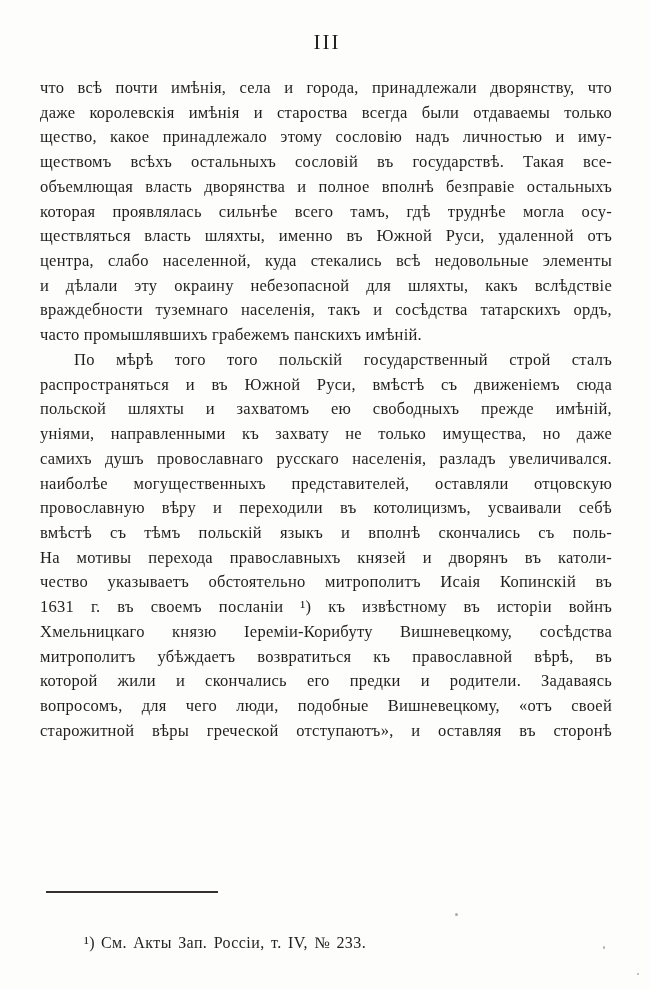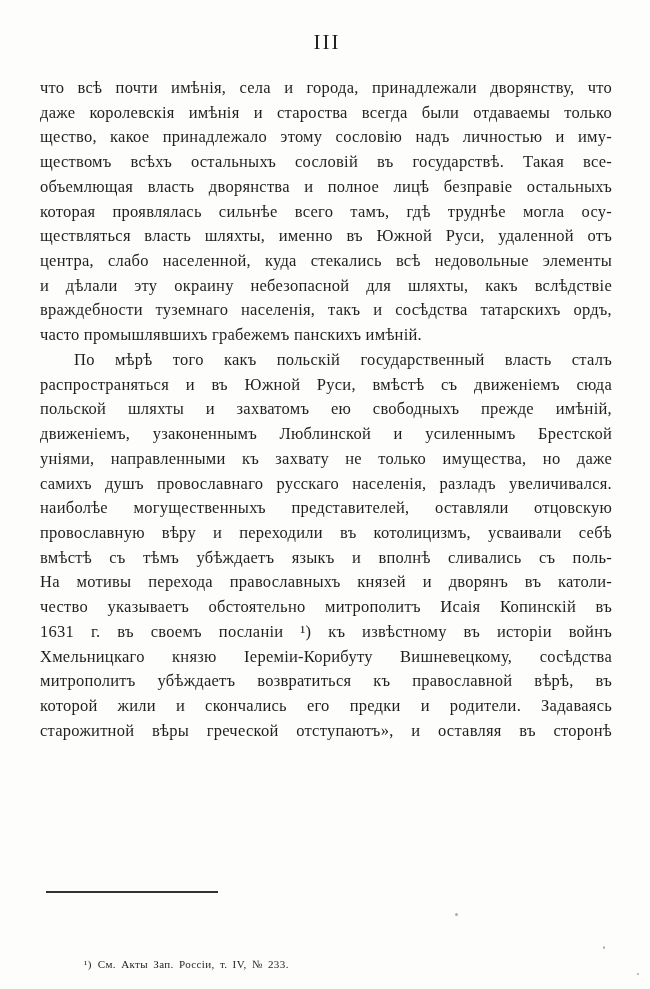--- a/index.html
+++ b/index.html
@@ -54,22 +54,22 @@
     position: absolute;
     left: 46px;
     top: 891px;
     width: 172px;
     height: 2px;
     background: #35312e;
   }
   .footnote {
     position: absolute;
     left: 84px;
-    top: 958px;
-    font-size: 11px;
+    top: 934px;
+    font-size: 16px;
     letter-spacing: 0.4px;
     word-spacing: 2px;
   }
   .fn-marker {
     margin-right: 6px;
   }
   .speck {
     position: absolute;
     background: #8a8a86;
     border-radius: 50%;
@@ -85,42 +85,42 @@
 <div class="page">
 
   <div class="page-number">III</div>
 
   <div class="body-text">
 
   <div class="line">что всѣ почти имѣнія, села и города, принадлежали дворянству, что</div>
       <div class="line">даже королевскія имѣнія и староства всегда были отдаваемы только</div>
       <div class="line">щество, какое принадлежало этому сословію надъ личностью и иму-</div>
       <div class="line">ществомъ всѣхъ остальныхъ сословій въ государствѣ. Такая все-</div>
-      <div class="line">объемлющая власть дворянства и полное лицѣ безправіе остальныхъ</div>
+      <div class="line">объемлющая власть дворянства и полное вполнѣ безправіе остальныхъ</div>
       <div class="line">которая проявлялась сильнѣе всего тамъ, гдѣ труднѣе могла осу-</div>
       <div class="line">ществляться власть шляхты, именно въ Южной Руси, удаленной отъ</div>
       <div class="line">центра, слабо населенной, куда стекались всѣ недовольные элементы</div>
       <div class="line">и дѣлали эту окраину небезопасной для шляхты, какъ вслѣдствіе</div>
       <div class="line">враждебности туземнаго населенія, такъ и сосѣдства татарскихъ ордъ,</div>
       <div class="line para-end">часто промышлявшихъ грабежемъ панскихъ имѣній.</div>
-      <div class="line indent">По мѣрѣ того какъ польскій государственный власть сталъ</div>
+      <div class="line indent">По мѣрѣ того того польскій государственный строй сталъ</div>
       <div class="line">распространяться и въ Южной Руси, вмѣстѣ съ движеніемъ сюда</div>
       <div class="line">польской шляхты и захватомъ ею свободныхъ прежде имѣній,</div>
-      <div class="line">движеніемъ, узаконеннымъ Люблинской и усиленнымъ Брестской</div>
       <div class="line">уніями, направленными къ захвату не только имущества, но даже</div>
       <div class="line">самихъ душъ провославнаго русскаго населенія, разладъ увеличивался.</div>
       <div class="line">наиболѣе могущественныхъ представителей, оставляли отцовскую</div>
       <div class="line">провославную вѣру и переходили въ котолицизмъ, усваивали себѣ</div>
-      <div class="line">вмѣстѣ съ тѣмъ убѣждаетъ языкъ и вполнѣ сливались съ поль-</div>
+      <div class="line">вмѣстѣ съ тѣмъ польскій языкъ и вполнѣ скончались съ поль-</div>
       <div class="line">На мотивы перехода православныхъ князей и дворянъ въ католи-</div>
       <div class="line">чество указываетъ обстоятельно митрополитъ Исаія Копинскій въ</div>
       <div class="line">1631 г. въ своемъ посланіи ¹) къ извѣстному въ исторіи войнъ</div>
       <div class="line">Хмельницкаго князю Іереміи-Корибуту Вишневецкому, сосѣдства</div>
       <div class="line">митрополитъ убѣждаетъ возвратиться къ православной вѣрѣ, въ</div>
       <div class="line">которой жили и скончались его предки и родители. Задаваясь</div>
+      <div class="line">вопросомъ, для чего люди, подобные Вишневецкому, «отъ своей</div>
       <div class="line">старожитной вѣры греческой отступаютъ», и оставляя въ сторонѣ</div>
     </div>
 
   <div class="footnote-rule"></div>
 
   <div class="footnote">
     <span class="fn-marker">¹)</span><span>См. Акты Зап. Россіи, т. IV, № 233.</span>
   </div>
 
   <div class="speck speck-1"></div>

